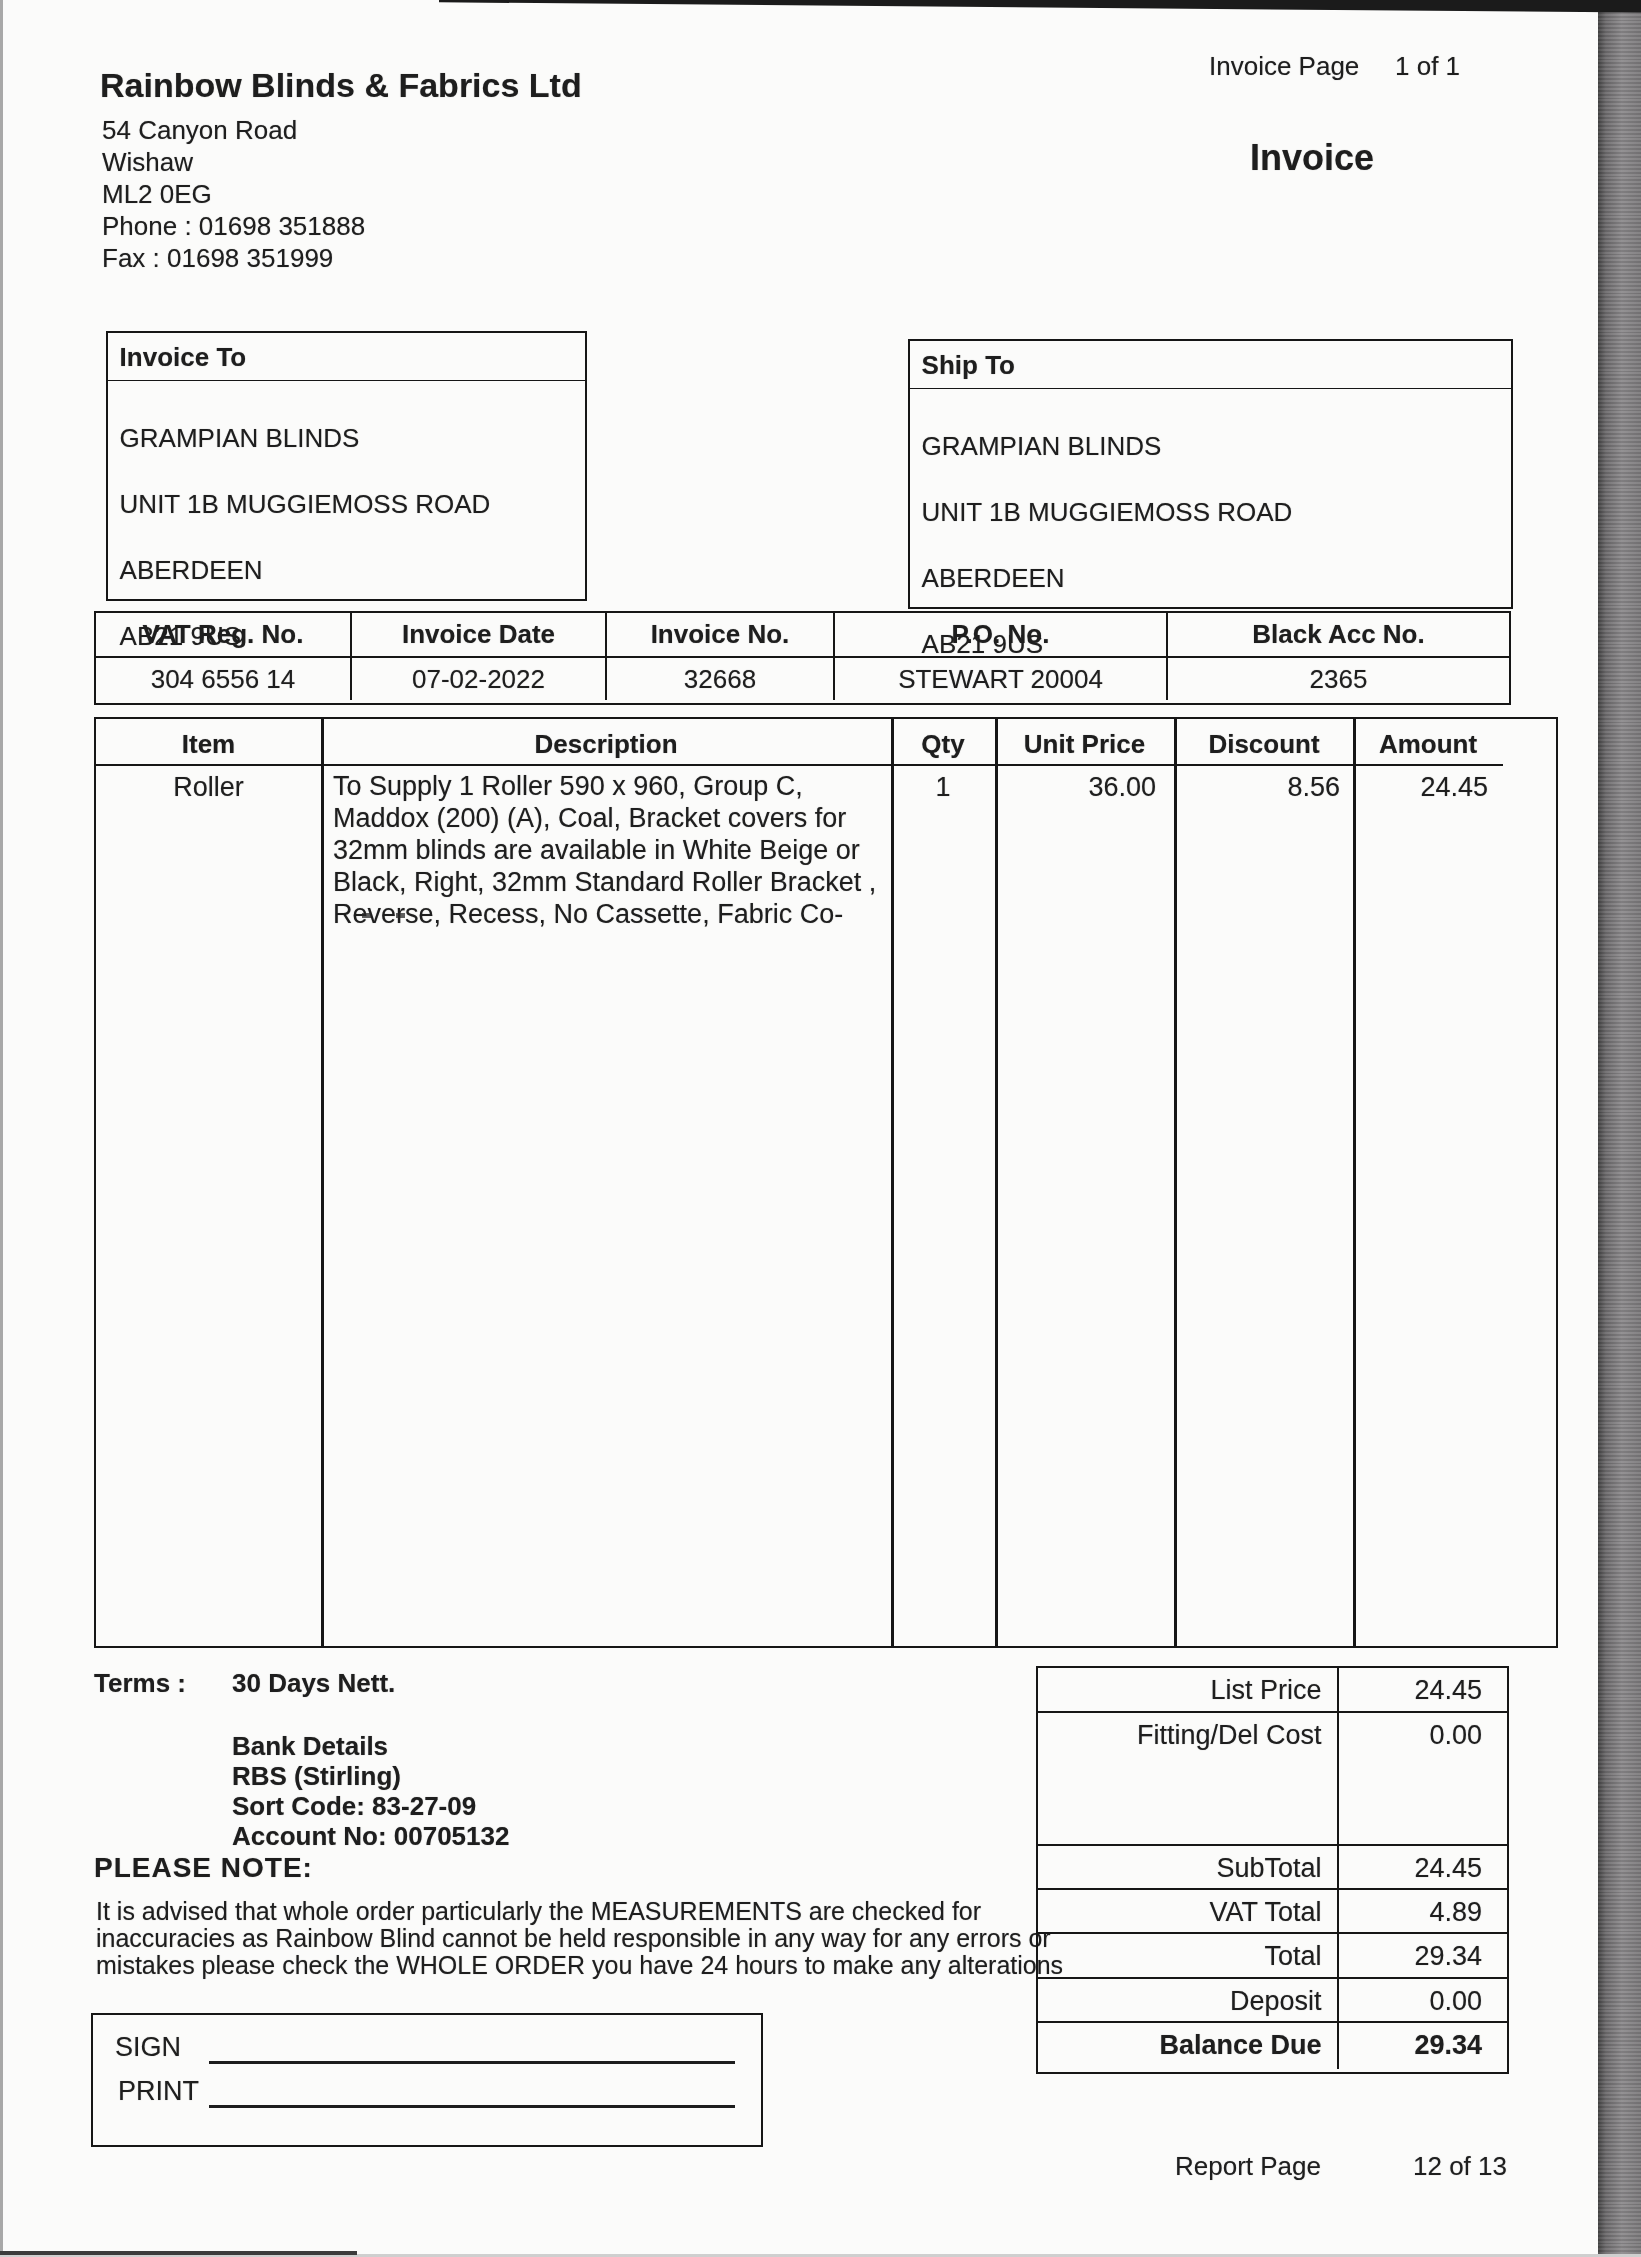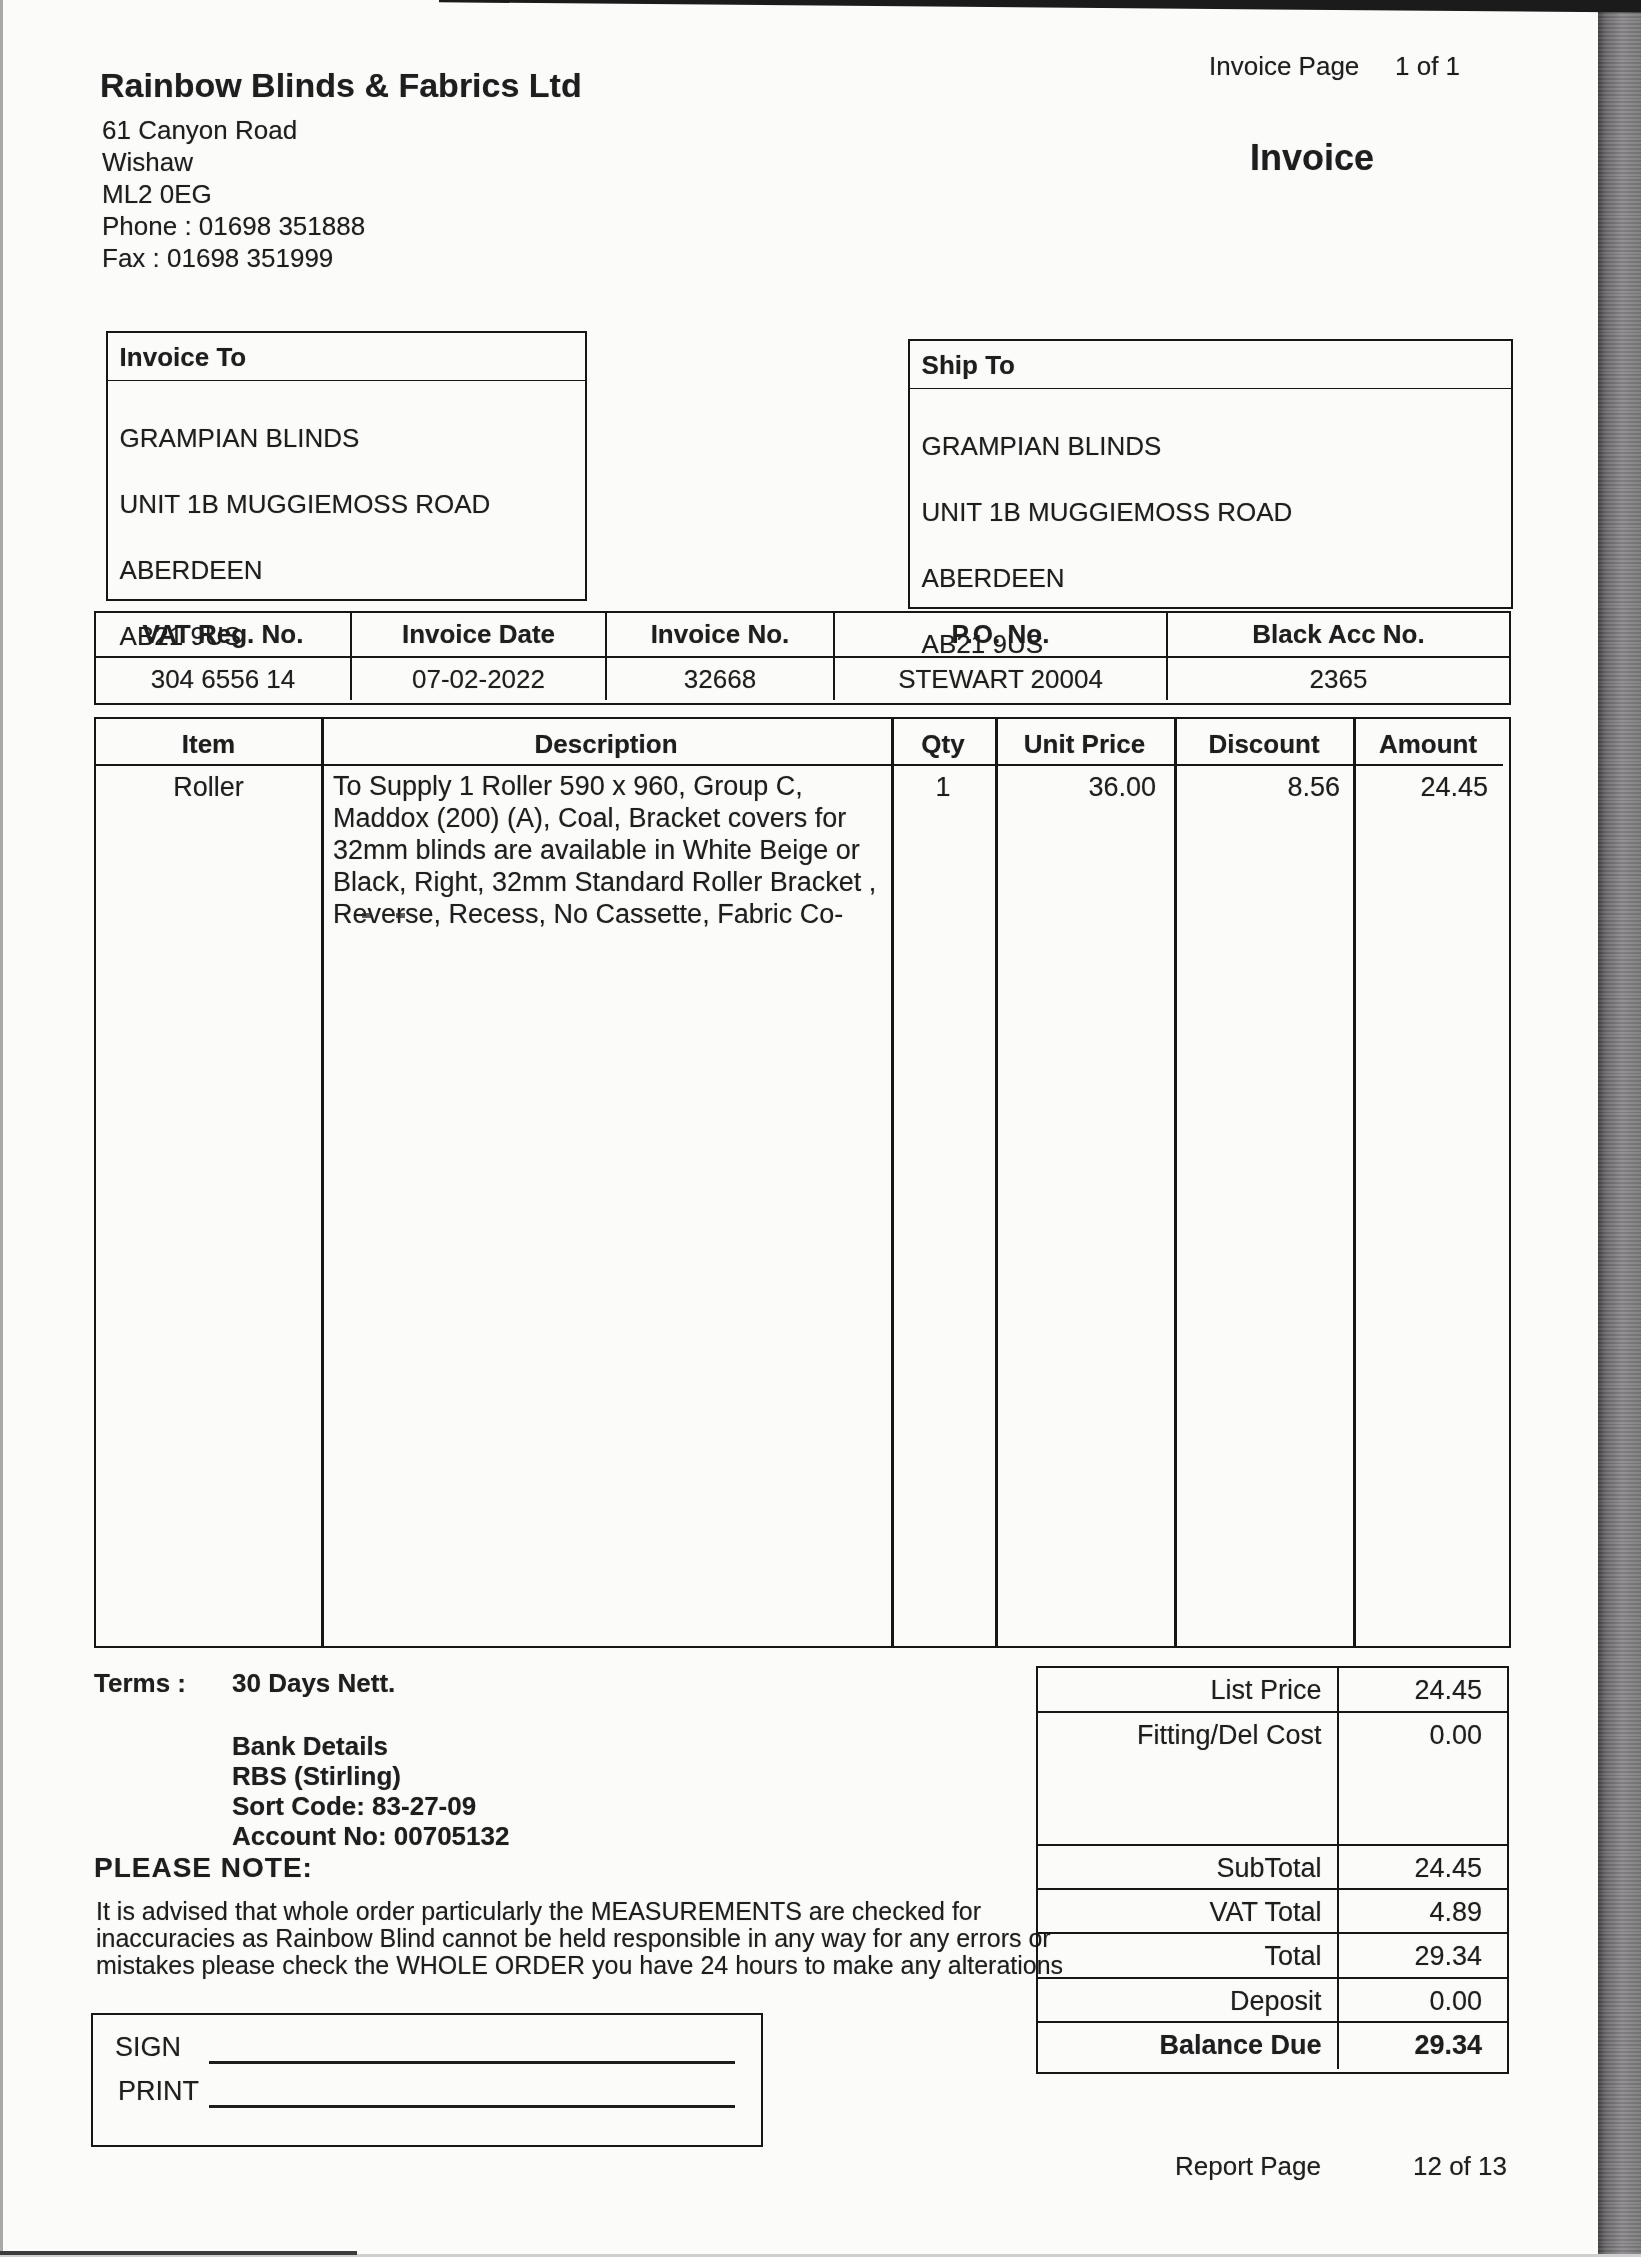--- a/index.html
+++ b/index.html
@@ -45,21 +45,21 @@
 <div class="page">
 
   <div class="abs right-band"></div>
   <div class="abs top-wedge"></div>
   <div class="abs left-edge"></div>
   <div class="abs bottom-fade"></div>
   <div class="abs bottom-line"></div>
 
   <div class="abs t b" style="left:100px;top:66px;font-size:34px;">Rainbow Blinds &amp; Fabrics Ltd</div>
   <div class="abs t" style="left:102px;top:114px;font-size:26px;line-height:32px;">
-    <div>61 Canyon Road</div>
+    <div>54 Canyon Road</div>
     <div>Wishaw</div>
     <div>ML2 0EG</div>
     <div>Phone : 01698 351888</div>
     <div>Fax : 01698 351999</div>
   </div>
 
   <div class="abs t" style="left:1209px;top:51px;font-size:26px;">Invoice Page</div>
   <div class="abs t" style="left:1395px;top:51px;font-size:26px;">1 of 1</div>
   <div class="abs t b" style="left:1250px;top:137px;font-size:36px;">Invoice</div>
 
@@ -93,21 +93,21 @@
     </div>
     <div class="row" style="height:42px;">
       <div class="cell t" style="width:256px;">304 6556 14</div>
       <div class="cell t" style="width:255px;">07-02-2022</div>
       <div class="cell t" style="width:228px;">32668</div>
       <div class="cell t" style="width:333px;">STEWART 20004</div>
       <div class="cell t" style="flex:1;">2365</div>
     </div>
   </div>
 
-  <div class="abs box" style="left:94px;top:717px;width:1413px;height:927px;">
+  <div class="abs box" style="left:94px;top:717px;width:1413px;height:927px;padding-left:47px;">
     <div class="vline" style="left:225px;"></div>
     <div class="vline" style="left:795px;"></div>
     <div class="vline" style="left:899px;"></div>
     <div class="vline" style="left:1078px;"></div>
     <div class="vline" style="left:1257px;"></div>
     <div class="abs" style="left:0;top:0;width:1407px;height:45px;border-bottom:2.9px solid #161616;"></div>
 
     <div class="col-label t" style="left:0;width:225px;">Item</div>
     <div class="col-label t" style="left:225px;width:570px;">Description</div>
     <div class="col-label t" style="left:795px;width:104px;">Qty</div>

